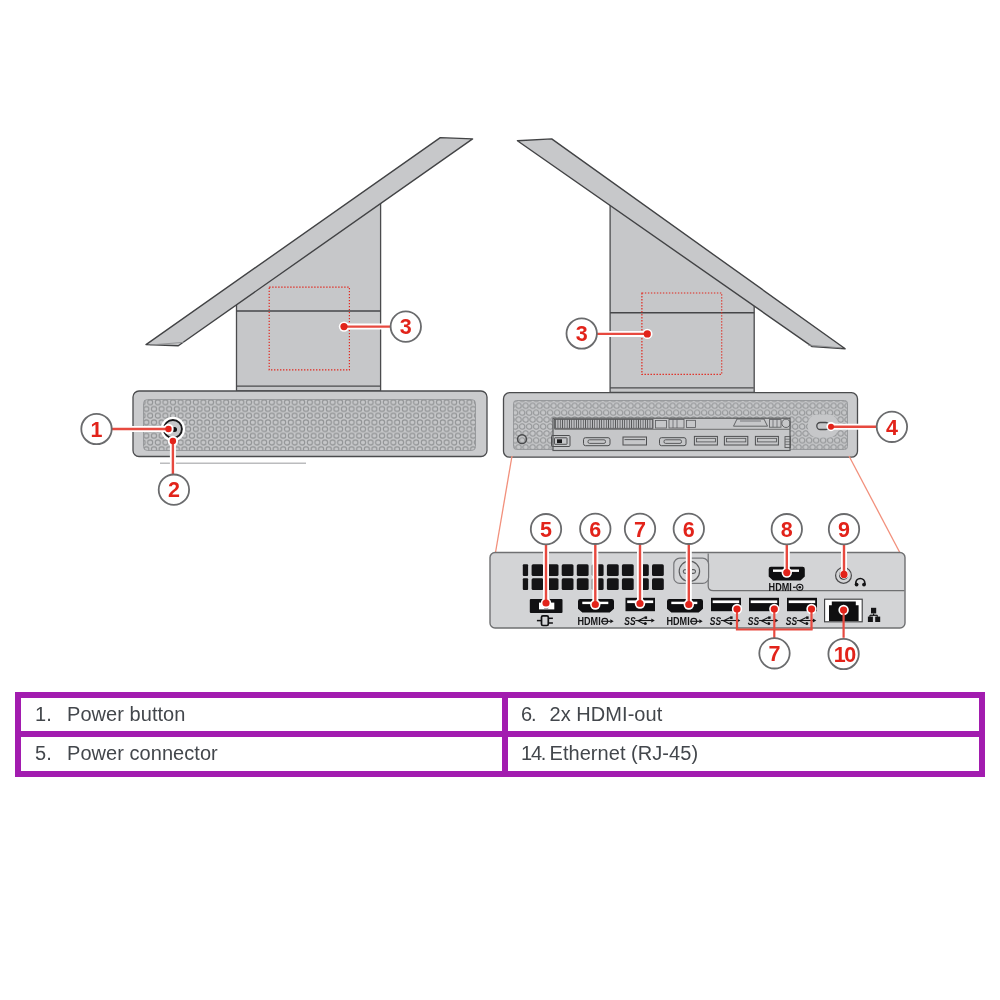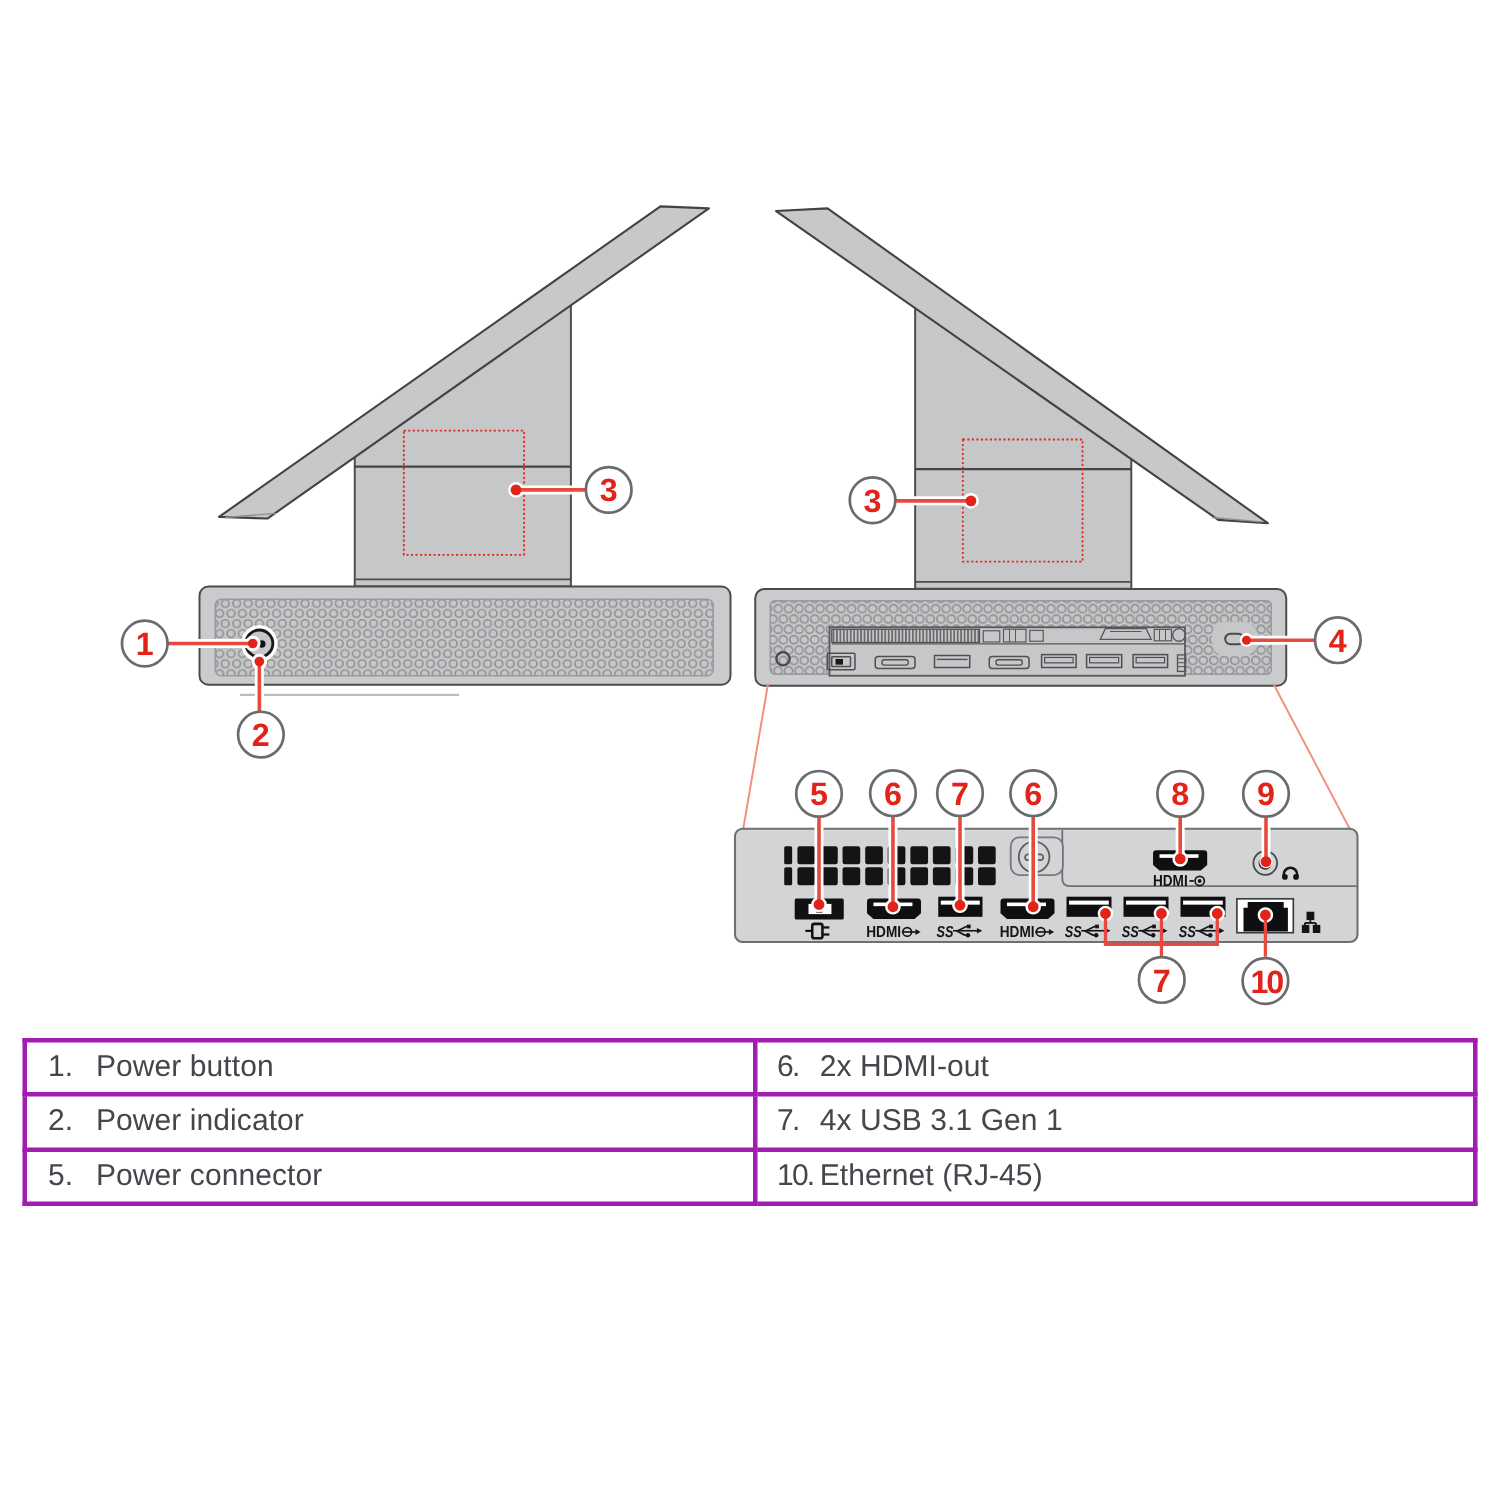--- a/index.html
+++ b/index.html
@@ -1,21 +1,21 @@
 <!DOCTYPE html>
 <html><head>
 <meta charset="utf-8">
 <style>
 html,body{margin:0;padding:0;background:#fff;}
 body{width:1000px;height:1000px;position:relative;font-family:"Liberation Sans",sans-serif;overflow:hidden;}
 svg{font-family:"Liberation Sans",sans-serif;}
 #diagram{position:absolute;left:0;top:0;}
 #legend{position:absolute;left:15px;top:692px;width:970px;border-collapse:collapse;table-layout:fixed;font-size:20px;letter-spacing:0.05px;color:#43474c;}
 #legend col.c1{width:487px;}
-#legend td{border:3px solid #a21caf;height:33.3px;padding:0;white-space:nowrap;overflow:hidden;}
+#legend td{border:6px solid #a21caf;height:33.3px;padding:0;white-space:nowrap;overflow:hidden;}
 #legend .n{display:inline-block;margin-left:14px;width:32px;}
 #legend td.r .n{margin-left:13px;width:28.5px;letter-spacing:-1.2px;}
 </style>
 </head>
 <body>
 <svg id="diagram" width="1000" height="692" viewBox="0 0 1000 692">
 <defs>
 <pattern id="holesL" x="142.6" y="405.65" width="7.6" height="13.4" patternUnits="userSpaceOnUse">
   <circle cx="3.8" cy="3.35" r="2.55" fill="none" stroke="#8f9193" stroke-width="1.1"></circle>
   <circle cx="0" cy="10.05" r="2.55" fill="none" stroke="#8f9193" stroke-width="1.1"></circle>
@@ -329,21 +329,17 @@
 <colgroup>
       <col class="c1">
       <col>
     </colgroup>
 <tbody>
       <tr>
         <td><span class="n">1.</span>Power button</td>
         <td class="r"><span class="n">6.</span>2x HDMI-out</td>
       </tr>
 <tr>
-        <td><span class="n">2.</span>Power indicator</td>
-        <td class="r"><span class="n">7.</span>4x USB 3.1 Gen 1</td>
-      </tr>
-<tr>
         <td><span class="n">5.</span>Power connector</td>
-        <td class="r"><span class="n">10.</span>Ethernet (RJ-45)</td>
+        <td class="r"><span class="n">14.</span>Ethernet (RJ-45)</td>
       </tr>
 </tbody>
   </table>
 
 </body></html>

